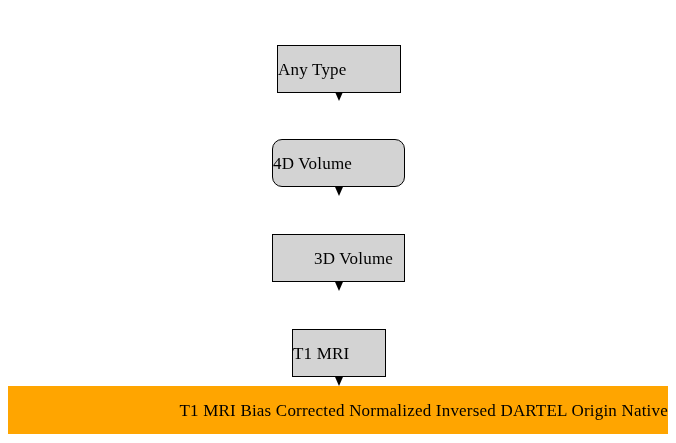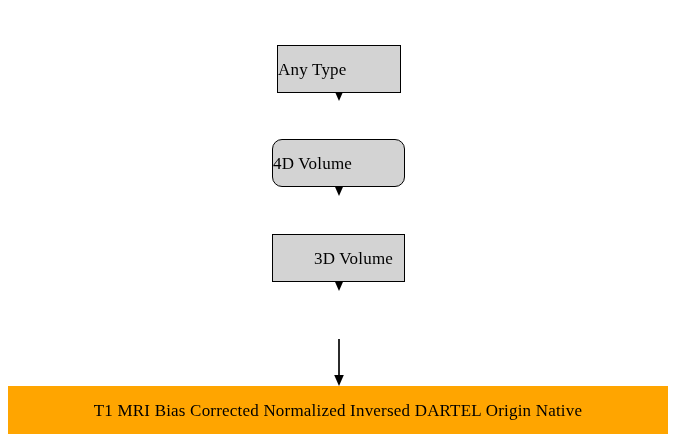--- a/index.html
+++ b/index.html
@@ -92,18 +92,21 @@
   </div>
 
   <div class="node" style="left:272px; top:101px; width:133px; height:48px;border-radius:10px;">
     <span class="node-label">4D Volume</span>
   </div>
 
   <div class="node" style="left:272px; top:196px; width:133px; height:48px;padding-left:41px;">
     <span class="node-label">3D Volume</span>
   </div>
 
+  <div class="node" style="left:292px; top:291px; width:94px; height:48px;">
+    <span class="node-label">T1 MRI</span>
+  </div>
 
-  <div class="terminal-node" style="left:8px; top:386px; width:660px; height:48px;">
+  <div class="terminal-node" style="left:8px; top:386px; width:660px; height:48px;justify-content:flex-end;">
     <span class="node-label">T1 MRI Bias Corrected Normalized Inversed DARTEL Origin Native</span>
   </div>
 
 </div>
 
 </body></html>

